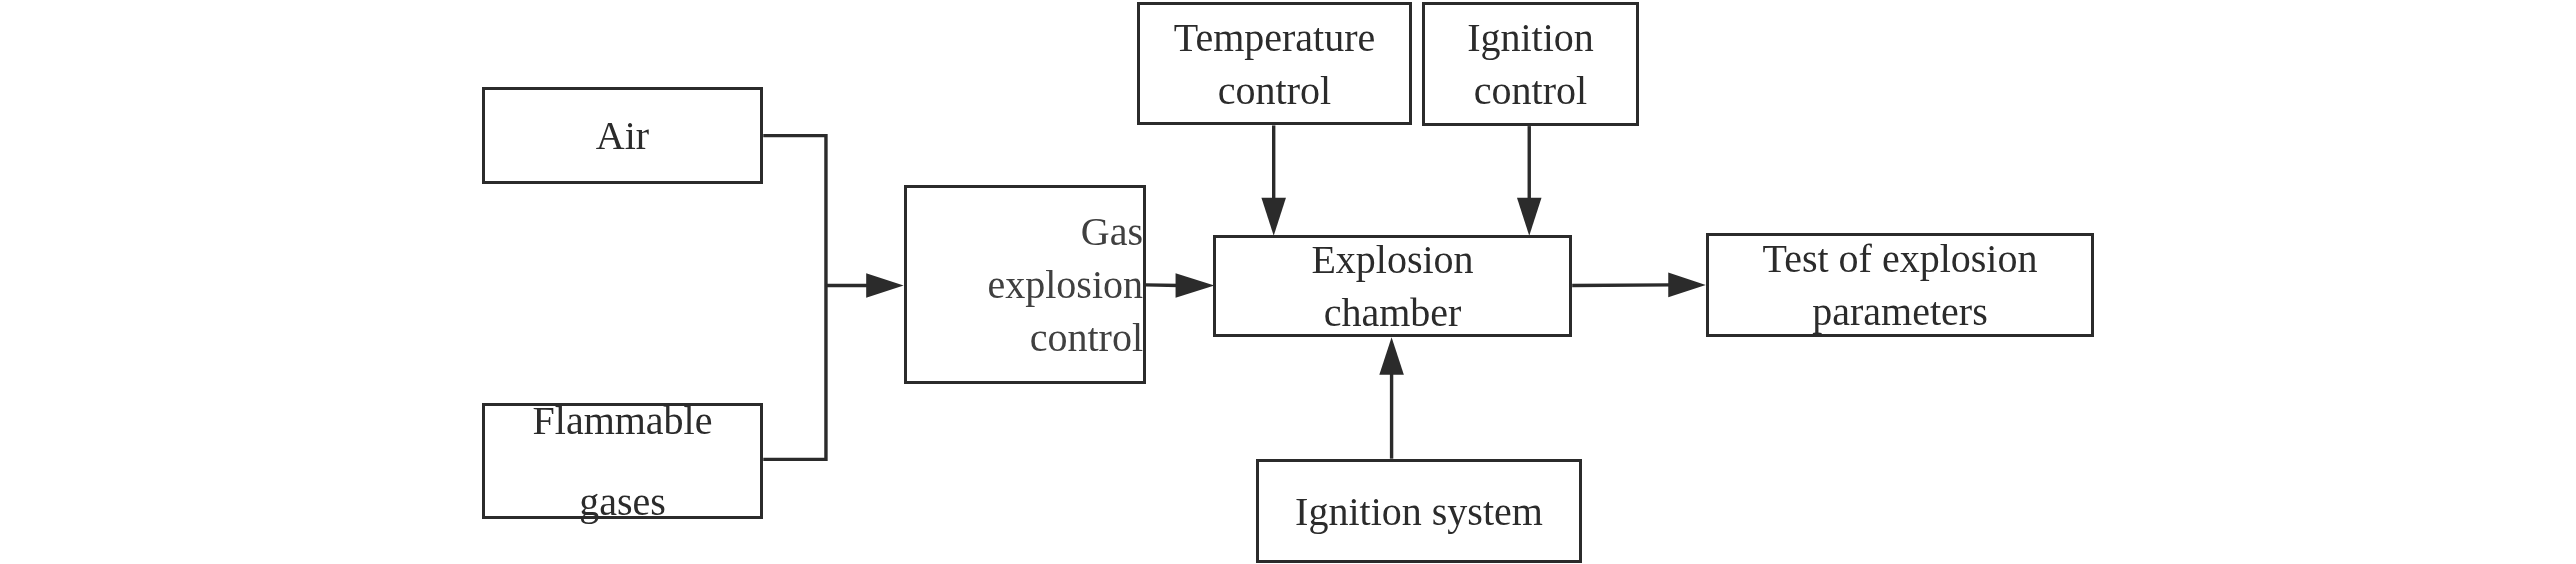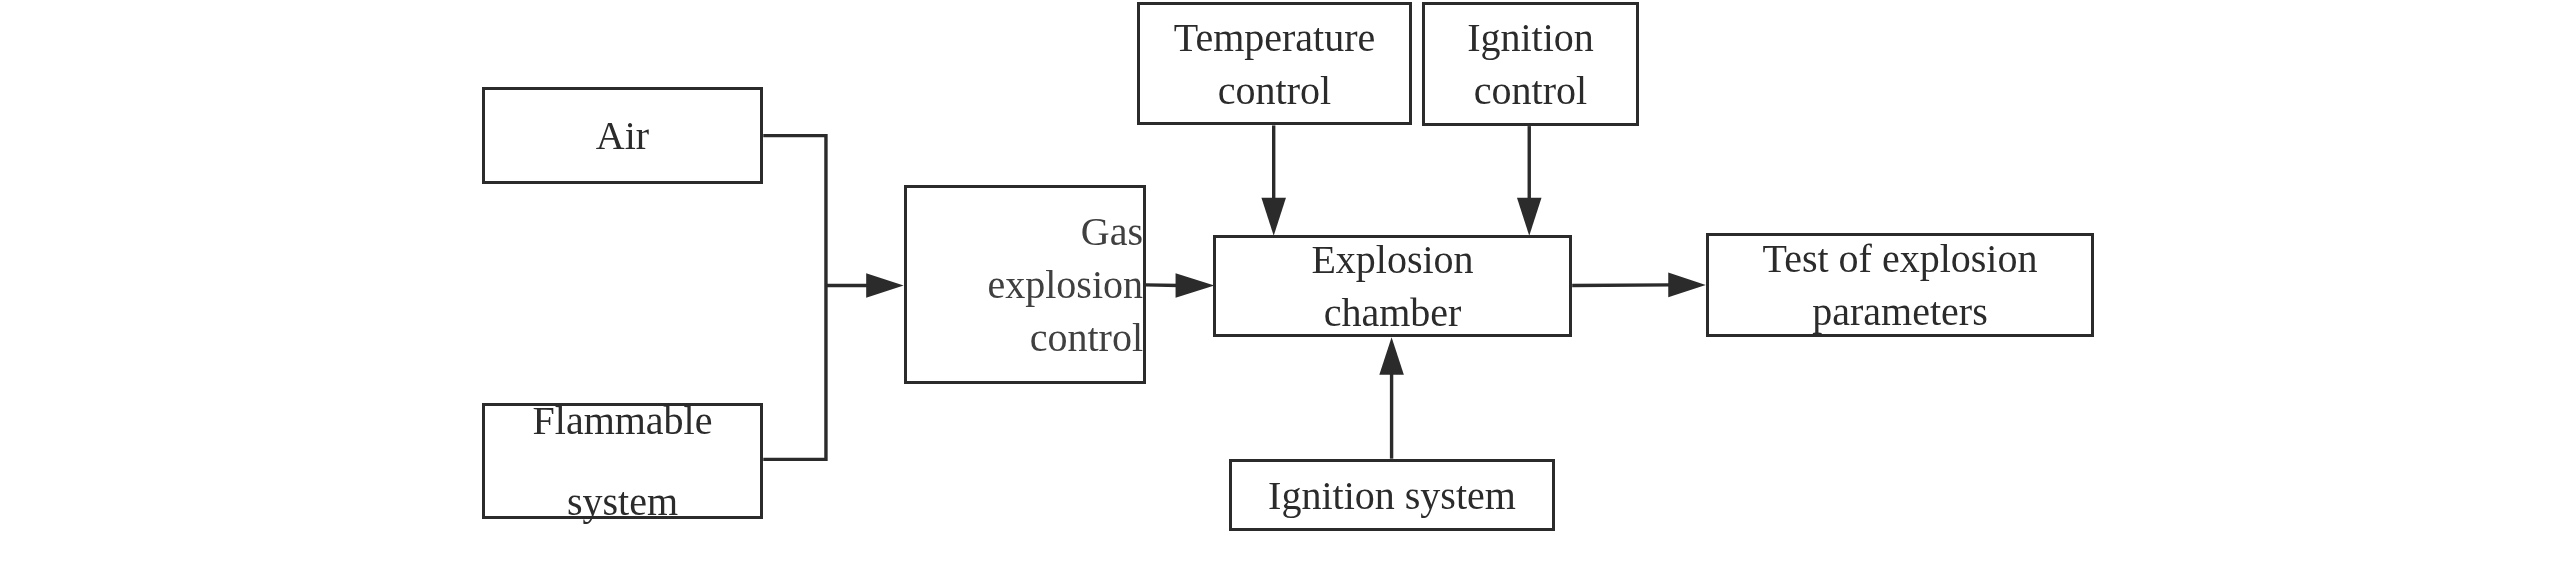--- a/index.html
+++ b/index.html
@@ -25,21 +25,21 @@
   svg#edges line, svg#edges polyline { stroke: #2b2b2b; stroke-width: 5; fill: none; }
   svg#edges polygon { fill: #2b2b2b; stroke: none; }
 
   #node-air          { left: 482px;  top: 87px; width: 281px; height: 97px; text-align: right; }
   #node-flammable    { left: 482px;  top: 403px; width: 281px; height: 116px; }
   #node-gas          { left: 904px; top: 185px; width: 242px; height: 199px; }
   #node-temperature  { left: 1137px; top: 2px;   width: 275px; height: 123px; }
   #node-pressure     { left: 1422px; top: 2px;   width: 217px; height: 124px; }
   #node-chamber      { left: 1213px; top: 235px; width: 359px; height: 102px; }
   #node-test         { left: 1706px; top: 233px; width: 388px; height: 104px; }
-  #node-ignition     { left: 1229px; top: 459px; width: 326px; height: 72px; align-items: center; }
+  #node-ignition     { left: 1256px; top: 459px; width: 326px; height: 104px; align-items: center; }
 </style>
 </head>
 <body>
 
 <div id="diagram">
   <svg id="edges" width="2576" height="565" viewBox="0 0 3780 829">
 
     <polyline points="1120,199 1212,199 1212,674 1120,674" style="stroke: rgb(43, 43, 43);"></polyline>
 
     <line x1="1212" y1="419" x2="1276" y2="419" style="stroke: rgb(43, 43, 43);"></line>
@@ -60,21 +60,21 @@
     <line x1="2307" y1="419" x2="2453" y2="418" style="stroke: rgb(43, 43, 43);"></line>
     <polygon points="2448,400 2503,418 2448,436" style="fill: rgb(43, 43, 43);"></polygon>
   </svg>
 
   <div class="node" id="node-air" style="border-color: rgb(43, 43, 43); color: rgb(43, 43, 43);">
     <span>Air</span>
   </div>
 
   <div class="node" id="node-flammable" style="border-color: rgb(43, 43, 43); color: rgb(43, 43, 43); gap: 28px;">
     <span>Flammable</span>
-    <span>system</span>
+    <span>gases</span>
   </div>
 
   <div class="node" id="node-gas" style="border-color: rgb(43, 43, 43); color: #404040; align-items: flex-end;">
     <span>Gas</span>
     <span>explosion</span>
     <span>control</span>
   </div>
 
   <div class="node" id="node-temperature" style="border-color: rgb(43, 43, 43); color: rgb(43, 43, 43);">
     <span>Temperature</span>

